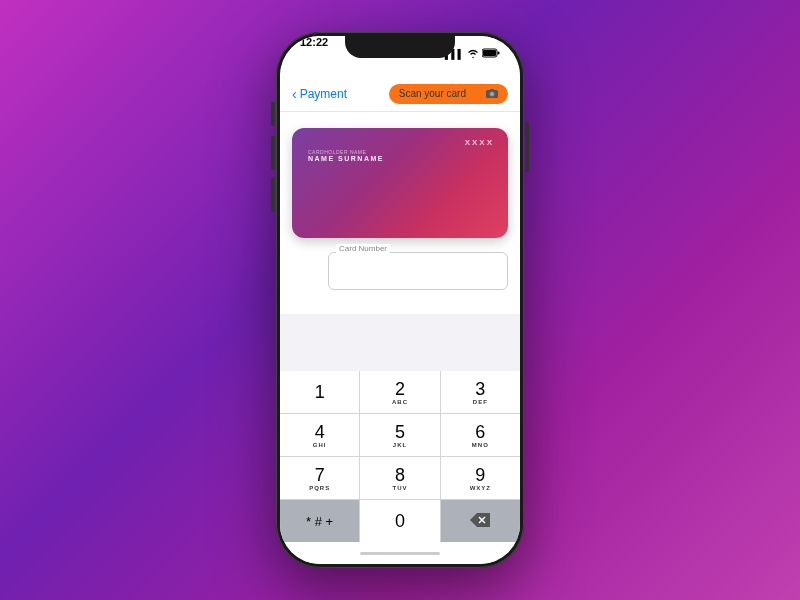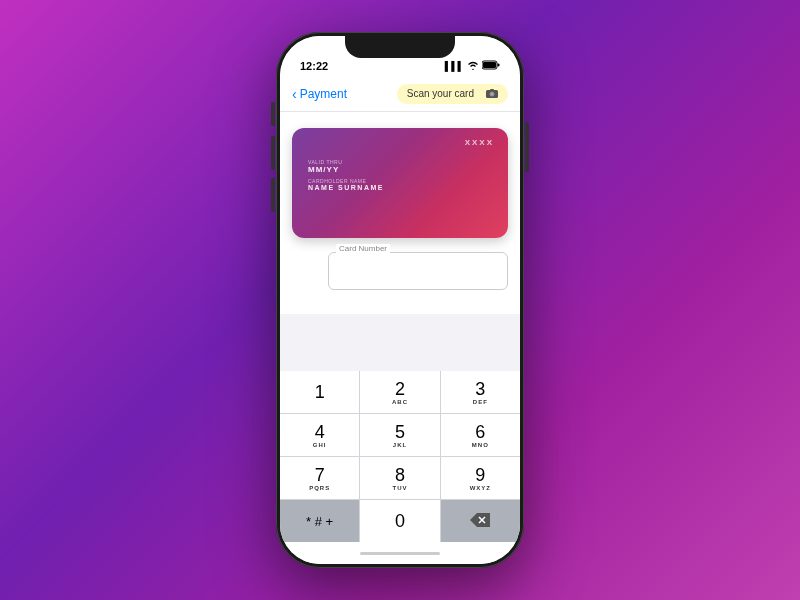--- a/index.html
+++ b/index.html
@@ -47,21 +47,20 @@
       background: #1a1a1a;
       border-radius: 0 0 16px 16px;
       z-index: 10;
     }
 
     
     .status-bar {
       height: 40px;
       background: white;
       display: flex;
-      align-items: flex-end;
       justify-content: space-between;
       padding: 0 20px 4px 20px;
       font-size: 10px;
       font-weight: 600;
       flex-shrink: 0;
       position: relative;
       z-index: 5;
     }
 
     .status-time {
@@ -102,27 +101,27 @@
       color: #007aff;
     }
 
     .nav-title {
       font-size: 13px;
       font-weight: 600;
       color: #000;
     }
 
     .scan-btn {
-      background: #fef9c3;
+      background: #f97316;
       border: none;
       border-radius: 14px;
       padding: 4px 10px;
       display: flex;
       align-items: center;
-      gap: 12px;
+      gap: 20px;
       font-size: 10px;
       color: #333;
       cursor: pointer;
     }
 
     
     .content-white {
       background: white;
       padding: 16px 12px;
       flex-shrink: 0;
@@ -379,26 +378,20 @@
             <rect x="4" y="1" width="4" height="2" rx="1" fill="#555"></rect>
           </svg>
         </span>
       </button>
     </div>
 
     <div class="content-white">
 
       <div class="credit-card">
         <div class="card-chip-area">XXXX</div>
-        <div style="display:flex; gap:16px; margin-top:6px;">
-          <div>
-            <div class="card-valid-label">VALID THRU</div>
-            <div class="card-valid-value">MM/YY</div>
-          </div>
-        </div>
         <div class="card-holder-label">CARDHOLDER NAME</div>
         <div class="card-holder-value">NAME SURNAME</div>
       </div>
 
       <div class="input-group">
         <span class="input-label">Card Number</span>
         <input class="card-number-input" type="text" style="">
       </div>
     </div>
 

